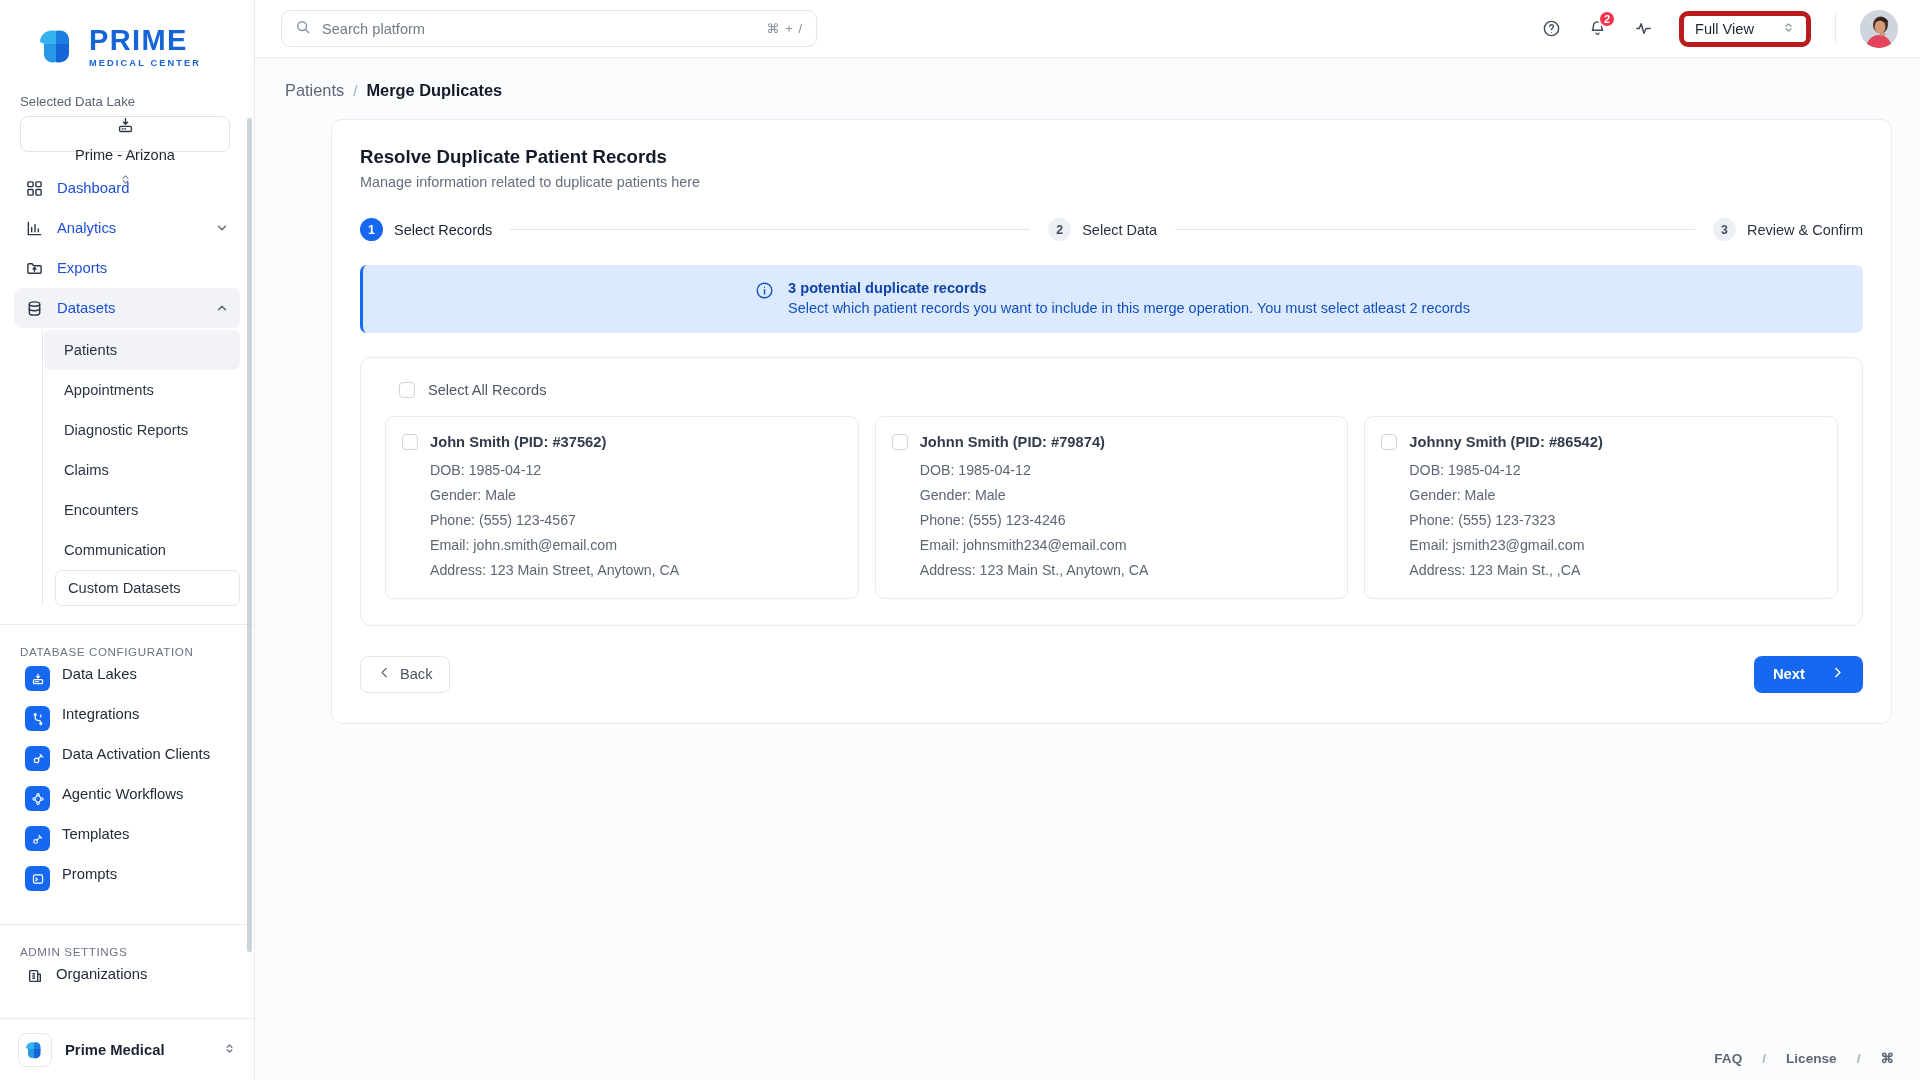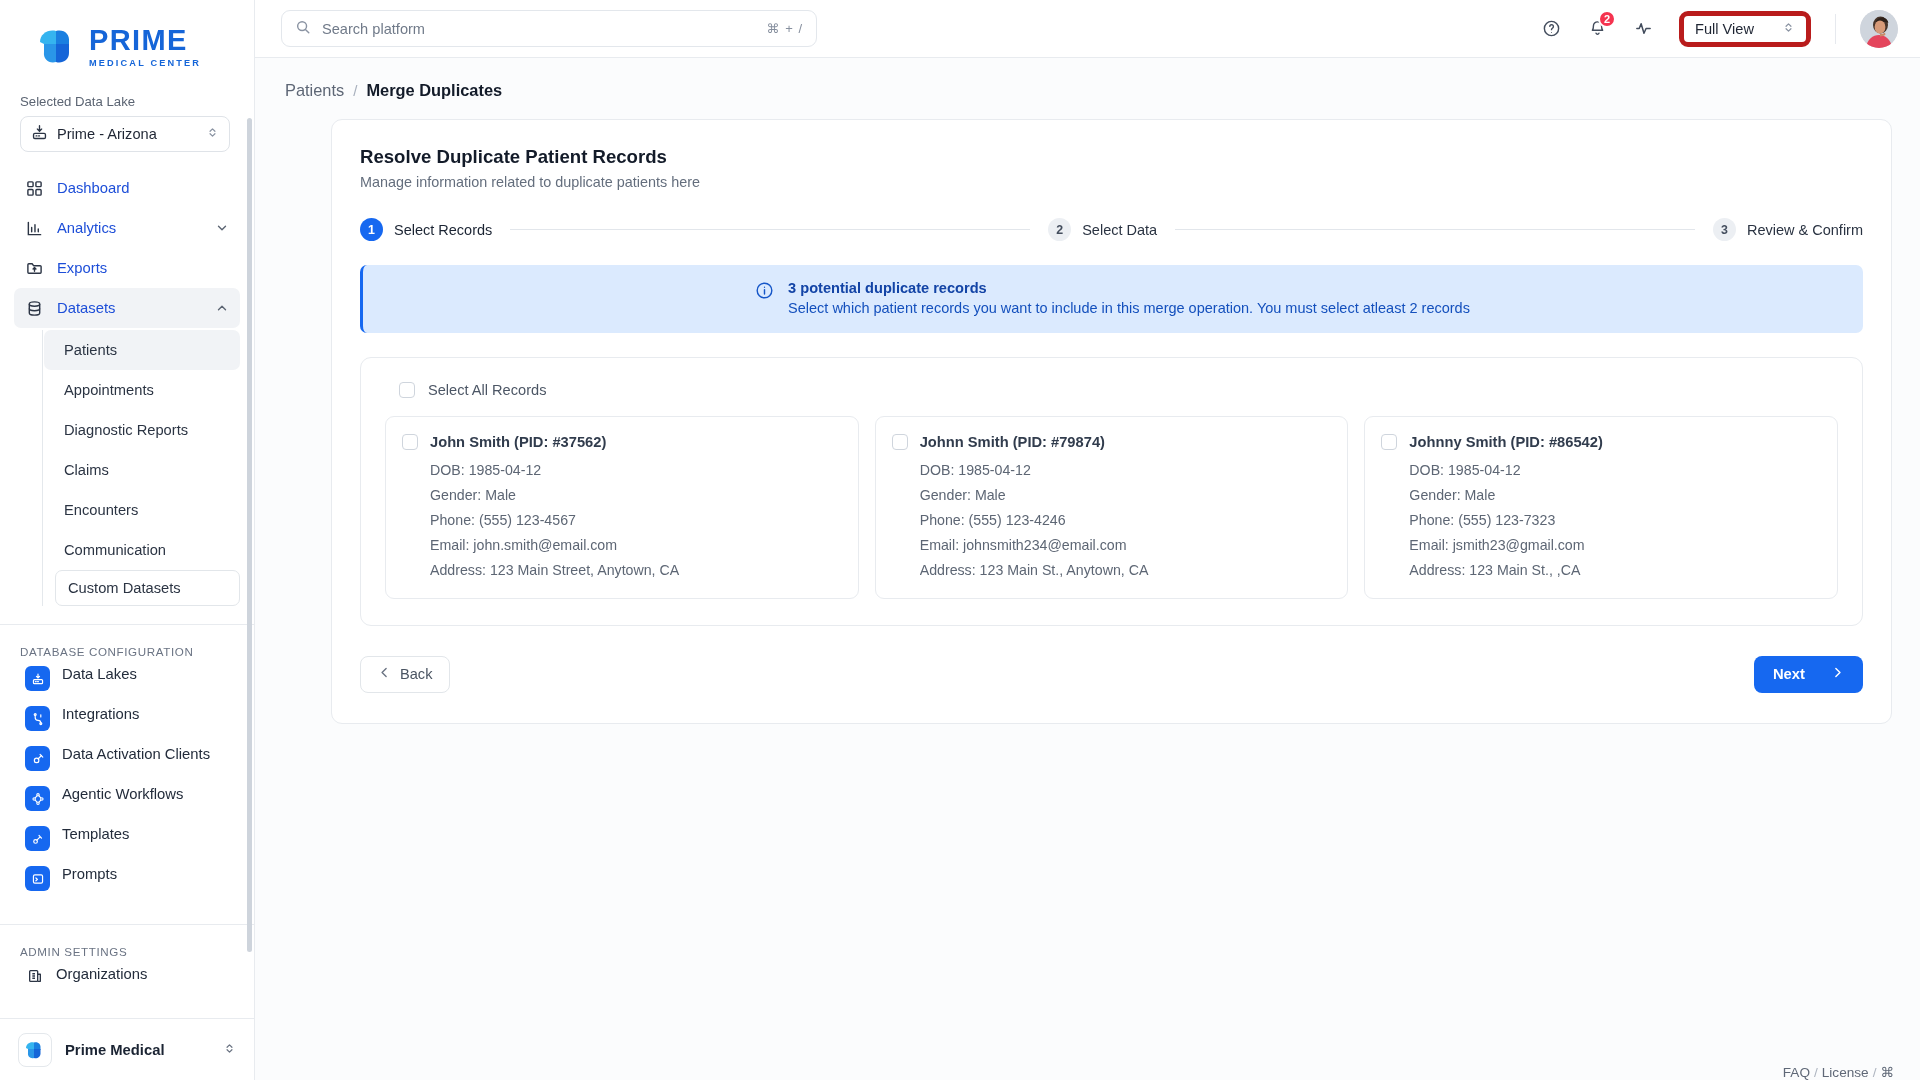--- a/index.html
+++ b/index.html
@@ -28,21 +28,21 @@
   .logo-mark { width: 44px; height: 40px; flex: 0 0 44px; }
   .logo-text { display: flex; flex-direction: column; line-height: 1; padding-top: 2px; }
   .logo-prime { font-size: 29px; font-weight: 700; color: #1565d8; letter-spacing: 1.4px; }
   .logo-sub { font-size: 9.2px; font-weight: 700; color: #1565d8; letter-spacing: 2.15px; margin-top: 4px; }
 
   .dl-label { font-size: 13.2px; color: #5b6472; padding: 14px 0 7px 20px; }
   .dl-select {
     margin: 0 24px 0 20px; height: 36px;
     border: 1px solid #dfe3e8; border-radius: 8px;
     display: flex; align-items: center; gap: 9px; padding: 0 10px;
-    background: #fff; cursor: pointer;
+    background: #fff; cursor: pointer; flex-direction: column;
   }
   .dl-name { font-size: 14.6px; color: #1e2533; flex: 1 1 auto; }
   .chev-ud { flex: 0 0 auto; color: #8a93a2; }
 
   .nav { padding: 16px 14px 0 14px; }
   .nav-item {
     height: 40px; display: flex; align-items: center; gap: 13px;
     padding: 0 11px; border-radius: 7px; cursor: pointer;
     font-size: 14.8px; color: #1d4ed8;
   }
@@ -201,23 +201,23 @@
     font-size: 14.6px; color: #4a5462; cursor: pointer;
   }
   .act-spacer { flex: 1 1 auto; }
   .btn-next {
     height: 37px; border-radius: 8px; background: #1668f0; border: none;
     display: flex; align-items: center; gap: 26px; padding: 0 19px;
     font-size: 14.8px; font-weight: 700; color: #fff; cursor: pointer;
   }
 
   .footer {
-    height: 44px; flex: 0 0 44px; display: flex; align-items: flex-end;
-    justify-content: flex-end; padding: 0 26px; gap: 4px;
-    font-size: 13.6px; color: #5f6877;
+    height: 44px; flex: 0 0 44px; display: flex; align-items: center;
+    justify-content: flex-end; padding: 0 26px; gap: 20px;
+    font-size: 13.6px; color: #5f6877; font-weight: bold;
   }
   .footer a { color: #5f6877; text-decoration: none; cursor: pointer; }
   .footer .sep { color: #aeb5c0; }
 </style>
 </head>
 <body>
 
 <div class="app">
 
   <aside class="sidebar">

